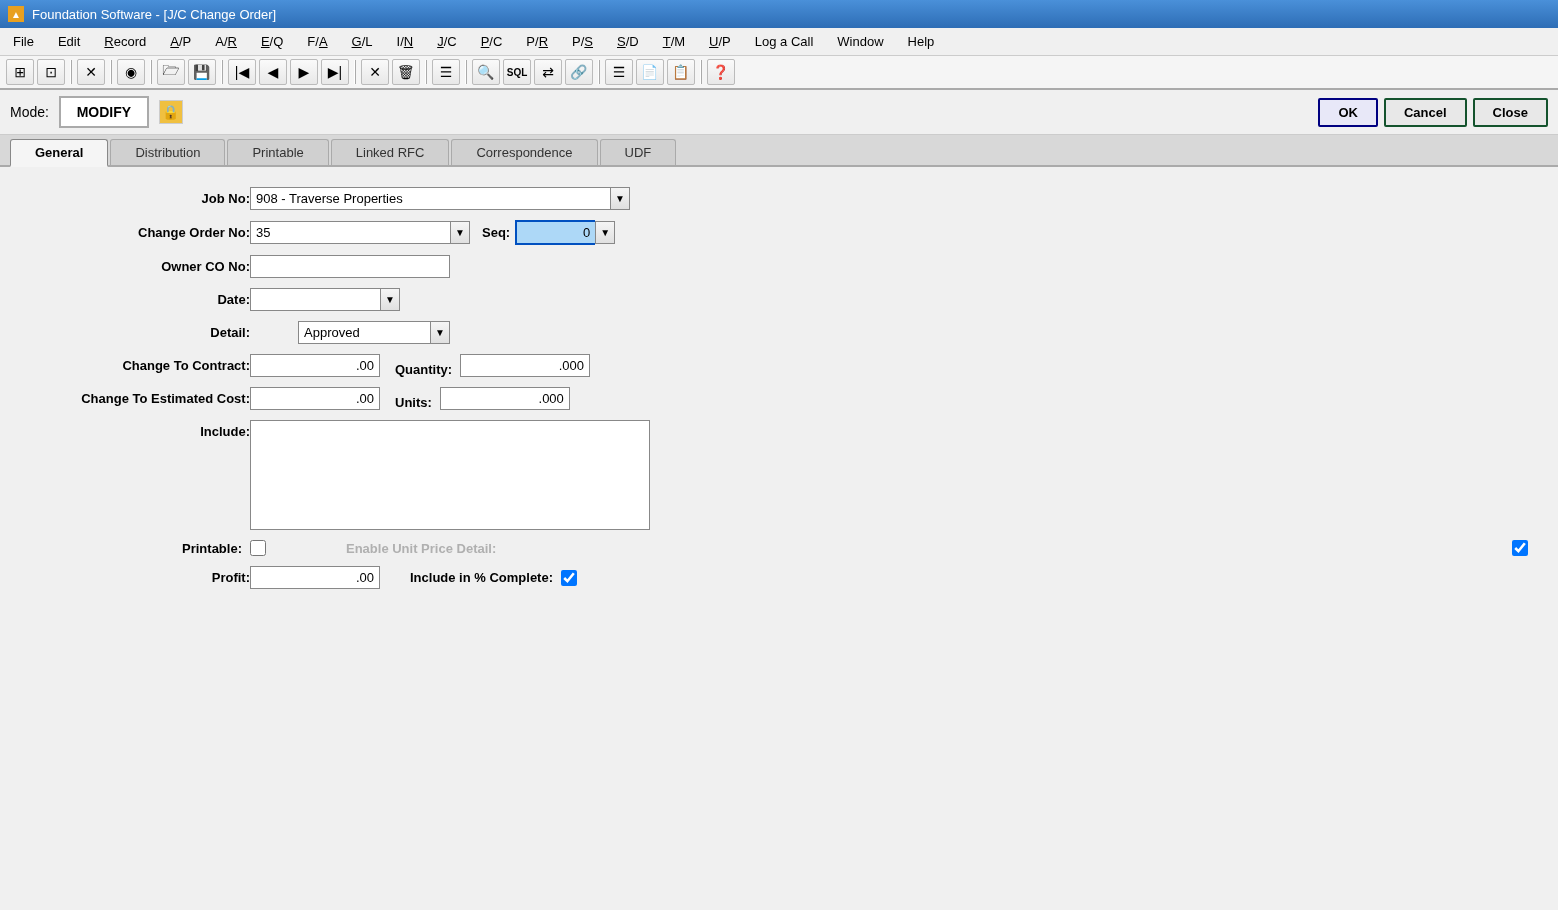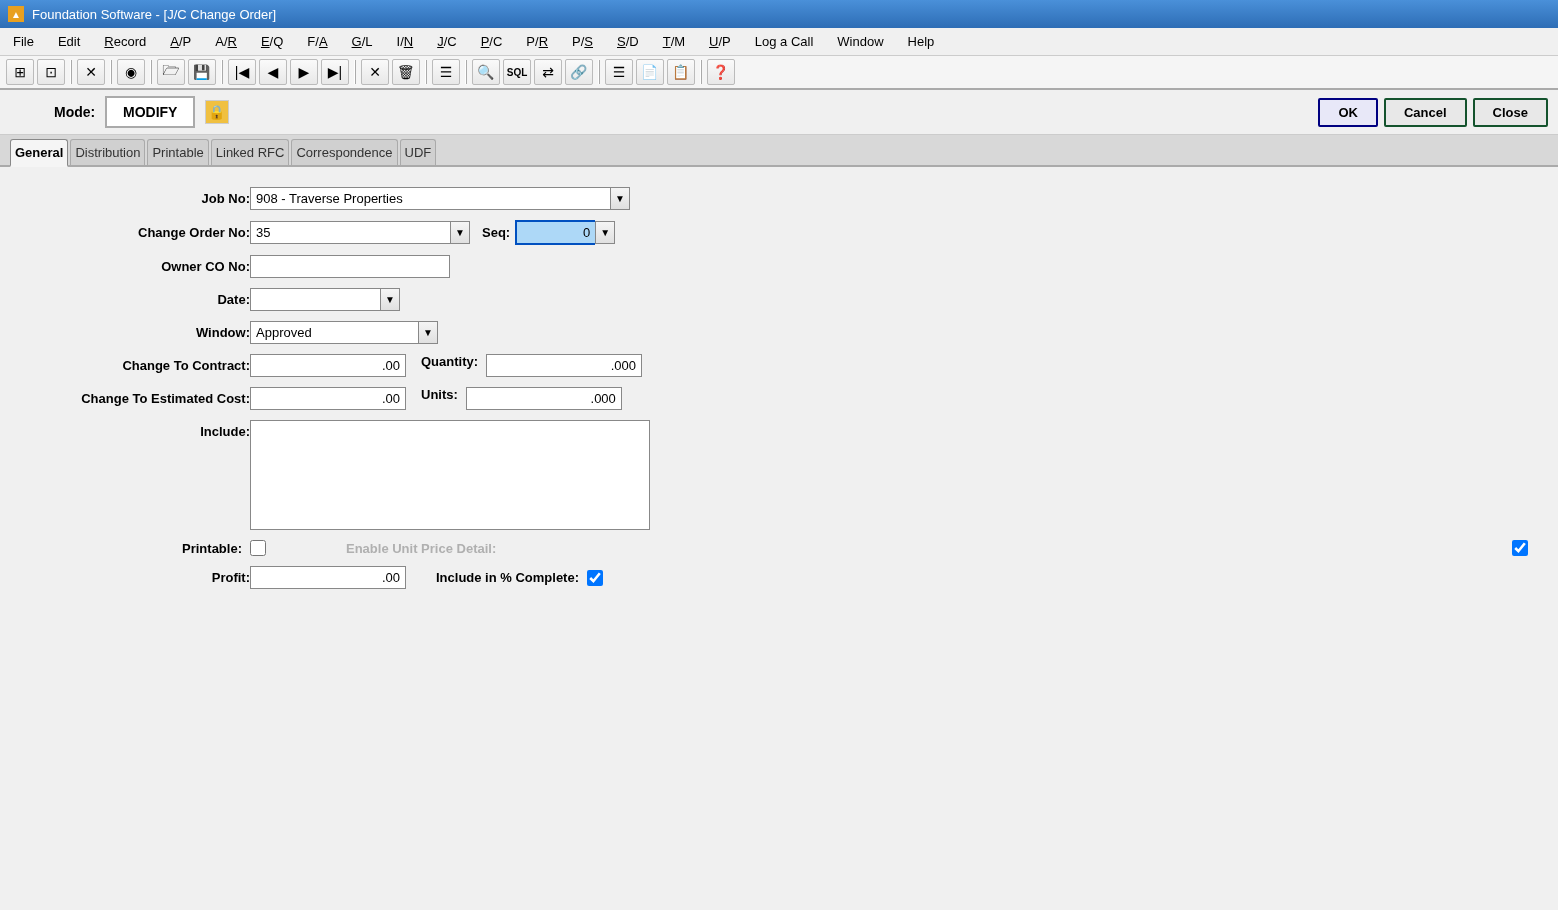--- a/index.html
+++ b/index.html
@@ -74,21 +74,21 @@
 
     
     .mode-bar {
       background: #f0f0f0;
       border-bottom: 1px solid #ccc;
       padding: 6px 10px;
       display: flex;
       align-items: center;
       gap: 10px;
     }
-    .mode-label { font-weight: bold; font-size: 14px; margin-left: 44px; }
+    .mode-label { font-weight: normal; font-size: 14px; }
     .mode-value {
       background: white;
       border: 2px solid #aaa;
       padding: 6px 12px;
       font-weight: bold;
       font-size: 14px;
       min-width: 90px;
       text-align: center;
     }
     .lock-icon {
@@ -117,21 +117,21 @@
     
     .tabs-bar {
       background: #d8d8d8;
       border-bottom: 2px solid #aaa;
       display: flex;
       padding-top: 4px;
       padding-left: 10px;
       gap: 2px;
     }
     .tab {
-      padding: 5px 4px;
+      padding: 5px 24px;
       border: 1px solid #aaa;
       border-bottom: none;
       background: #d0d0d0;
       cursor: pointer;
       border-radius: 3px 3px 0 0;
       font-size: 13px;
       color: #333;
     }
     .tab.active {
       background: #f5f5f5;
@@ -183,22 +183,22 @@
       background: linear-gradient(to bottom, #f5f5f5, #e0e0e0);
       cursor: pointer;
       display: flex; align-items: center; justify-content: center;
       font-size: 10px;
     }
 
     .job-no-input { width: 360px; }
     .co-no-input { width: 200px; }
     .owner-co-input { width: 200px; }
     .date-input { width: 130px; }
-    .status-input { width: 168px; }
-    .number-input { width: 156px; text-align: right; }
+    .status-input { width: 132px; margin-left: 48px; }
+    .number-input { width: 130px; text-align: right; }
     .seq-input { width: 80px; text-align: right; }
 
     .textarea-field {
       width: 400px;
       height: 110px;
       border: 1px solid #888;
       background: white;
       font-family: inherit;
       font-size: 13px;
       padding: 4px;
@@ -222,21 +222,21 @@
     }
 
     .seq-label {
       font-weight: bold;
       margin-left: 12px;
       margin-right: 5px;
     }
 
     .right-group {
       display: flex;
-      align-items: flex-start;
+      align-items: flex-end;
       margin-left: 15px;
     }
     .right-label {
       font-weight: bold;
       margin-right: 8px;
     }
     .highlighted-input {
       background: #add8f7;
       border: 2px solid #0050c0;
     }
@@ -355,21 +355,21 @@
 
   <div class="form-row">
     <span class="form-label">Date:</span>
     <div class="form-select-wrapper">
       <input type="text" class="form-input date-input" value="" style="">
       <button class="dropdown-btn">▼</button>
     </div>
   </div>
 
   <div class="form-row">
-    <span class="form-label">Window:</span>
+    <span class="form-label">Detail:</span>
     <div class="form-select-wrapper">
       <input type="text" class="form-input status-input" value="Approved" style="">
       <button class="dropdown-btn">▼</button>
     </div>
   </div>
 
   <div class="form-row">
     <span class="form-label">Change To Contract:</span>
     <input type="text" class="form-input number-input" value=".00" style="text-align: right;">
     <div class="right-group">

